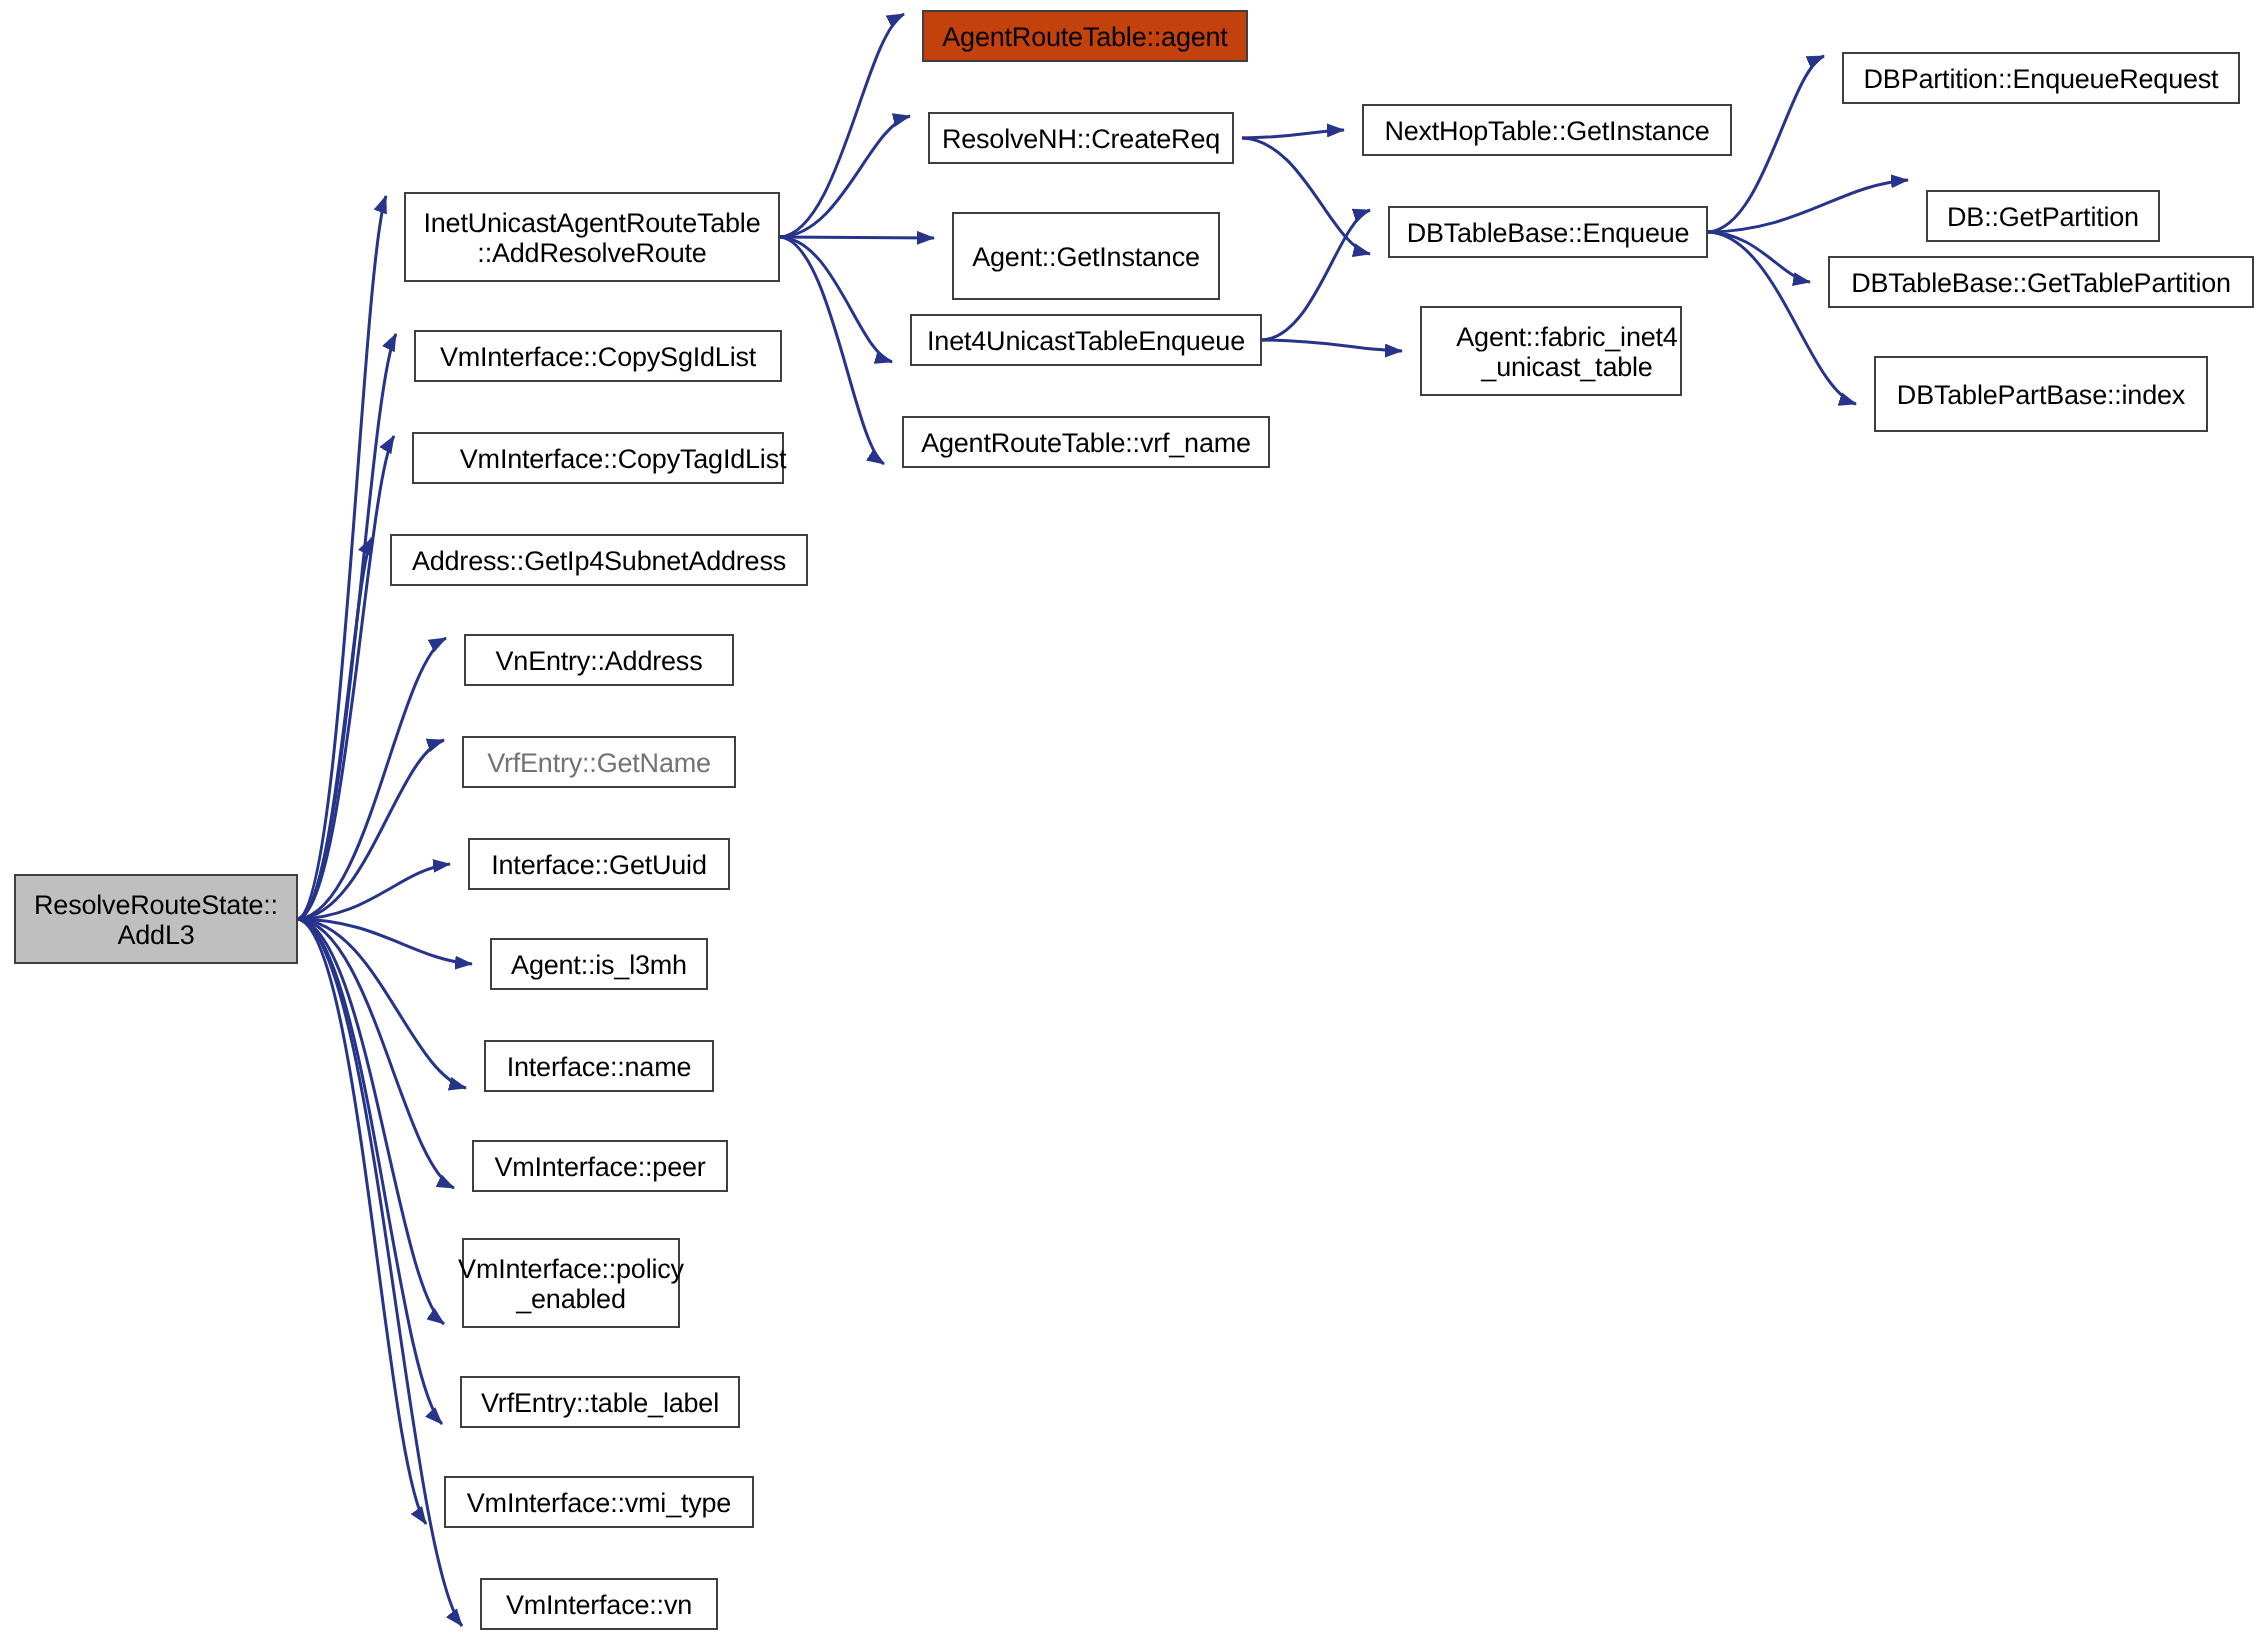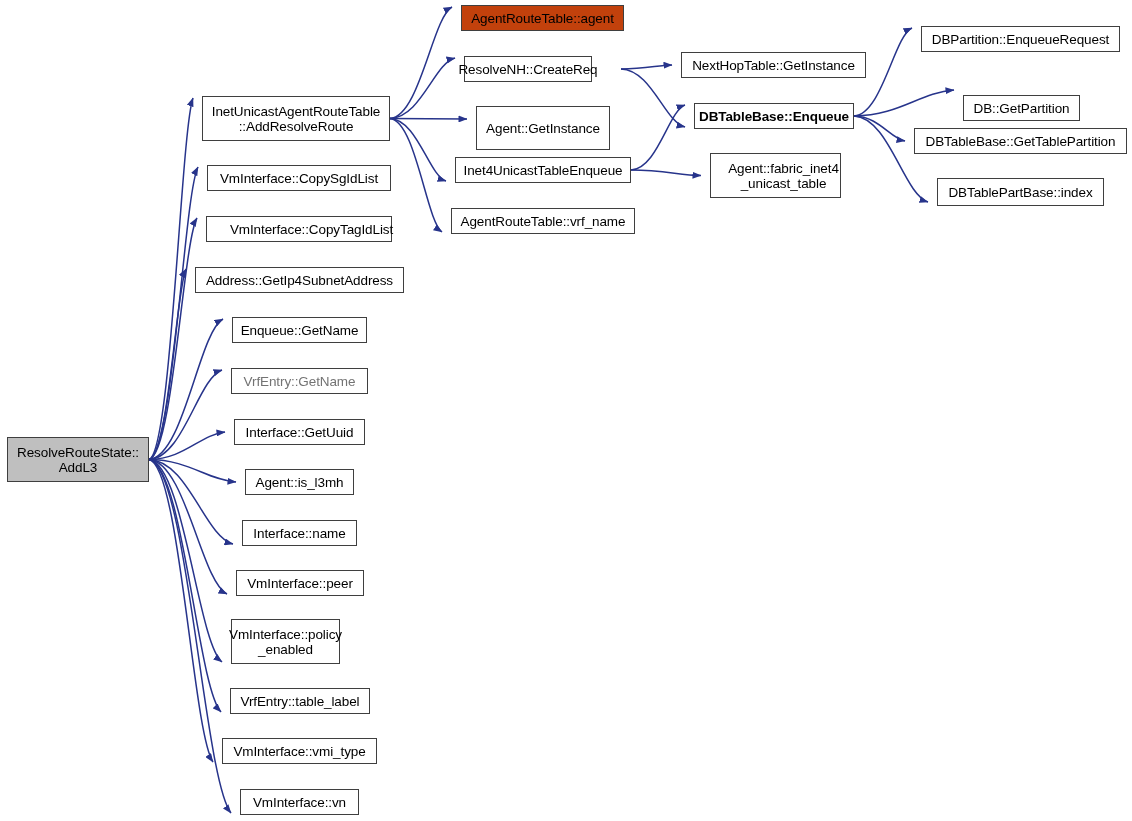--- a/index.html
+++ b/index.html
@@ -50,37 +50,37 @@
       <path d="M854,116 C879.2,116.5 890,138.5 905,141" fill="none" stroke="#27348b" stroke-width="1.5" marker-end="url(#ah)"></path>
       <path d="M854,116 C888.86,117.5 903.8,194.5 928,202" fill="none" stroke="#27348b" stroke-width="1.5" marker-end="url(#ah)"></path>
     </svg>
 <div class="node root" style="left: 7px; top: 437px; width: 142px; height: 45px; border-color: rgb(63, 63, 63); color: rgb(0, 0, 0); background: rgb(191, 191, 191);">ResolveRouteState::
 AddL3</div>
     <div class="node" style="left: 202px; top: 96px; width: 188px; height: 45px; border-color: rgb(63, 63, 63); color: rgb(0, 0, 0); background: rgb(255, 255, 255);">InetUnicastAgentRouteTable
 ::AddResolveRoute</div>
     <div class="node" style="left: 207px; top: 165px; width: 184px; height: 26px; border-color: rgb(63, 63, 63); color: rgb(0, 0, 0); background: rgb(255, 255, 255);">VmInterface::CopySgIdList</div>
     <div class="node" style="left: 206px; top: 216px; width: 186px; height: 26px; border-color: rgb(63, 63, 63); color: rgb(0, 0, 0); background: rgb(255, 255, 255); padding-left: 25px;">VmInterface::CopyTagIdList</div>
     <div class="node" style="left: 195px; top: 267px; width: 209px; height: 26px; border-color: rgb(63, 63, 63); color: rgb(0, 0, 0); background: rgb(255, 255, 255);">Address::GetIp4SubnetAddress</div>
-    <div class="node" style="left: 232px; top: 317px; width: 135px; height: 26px; border-color: rgb(63, 63, 63); color: rgb(0, 0, 0); background: rgb(255, 255, 255);">Enqueue::GetName</div>
+    <div class="node" style="left: 232px; top: 317px; width: 135px; height: 26px; border-color: rgb(63, 63, 63); color: rgb(0, 0, 0); background: rgb(255, 255, 255);">VnEntry::Address</div>
     <div class="node" style="left: 231px; top: 368px; width: 137px; height: 26px; border-color: rgb(63, 63, 63); color: #737373; background: rgb(255, 255, 255);">VrfEntry::GetName</div>
     <div class="node" style="left: 234px; top: 419px; width: 131px; height: 26px; border-color: rgb(63, 63, 63); color: rgb(0, 0, 0); background: rgb(255, 255, 255);">Interface::GetUuid</div>
     <div class="node" style="left: 245px; top: 469px; width: 109px; height: 26px; border-color: rgb(63, 63, 63); color: rgb(0, 0, 0); background: rgb(255, 255, 255);">Agent::is_l3mh</div>
     <div class="node" style="left: 242px; top: 520px; width: 115px; height: 26px; border-color: rgb(63, 63, 63); color: rgb(0, 0, 0); background: rgb(255, 255, 255);">Interface::name</div>
     <div class="node" style="left: 236px; top: 570px; width: 128px; height: 26px; border-color: rgb(63, 63, 63); color: rgb(0, 0, 0); background: rgb(255, 255, 255);">VmInterface::peer</div>
     <div class="node" style="left: 231px; top: 619px; width: 109px; height: 45px; border-color: rgb(63, 63, 63); color: rgb(0, 0, 0); background: rgb(255, 255, 255);">VmInterface::policy
 _enabled</div>
     <div class="node" style="left: 230px; top: 688px; width: 140px; height: 26px; border-color: rgb(63, 63, 63); color: rgb(0, 0, 0); background: rgb(255, 255, 255);">VrfEntry::table_label</div>
     <div class="node" style="left: 222px; top: 738px; width: 155px; height: 26px; border-color: rgb(63, 63, 63); color: rgb(0, 0, 0); background: rgb(255, 255, 255);">VmInterface::vmi_type</div>
     <div class="node" style="left: 240px; top: 789px; width: 119px; height: 26px; border-color: rgb(63, 63, 63); color: rgb(0, 0, 0); background: rgb(255, 255, 255);">VmInterface::vn</div>
     <div class="node" style="left: 461px; top: 5px; width: 163px; height: 26px; border-color: rgb(63, 63, 63); color: rgb(0, 0, 0); background: #c2410c;">AgentRouteTable::agent</div>
-    <div class="node" style="left: 464px; top: 56px; width: 128px; height: 26px; border-color: rgb(63, 63, 63); color: rgb(0, 0, 0); background: rgb(255, 255, 255);">ResolveNH::CreateReq</div>
+    <div class="node" style="left: 464px; top: 56px; width: 153px; height: 26px; border-color: rgb(63, 63, 63); color: rgb(0, 0, 0); background: rgb(255, 255, 255);">ResolveNH::CreateReq</div>
     <div class="node" style="left: 476px; top: 106px; width: 134px; height: 44px; border-color: rgb(63, 63, 63); color: rgb(0, 0, 0); background: rgb(255, 255, 255);">Agent::GetInstance</div>
     <div class="node" style="left: 455px; top: 157px; width: 176px; height: 26px; border-color: rgb(63, 63, 63); color: rgb(0, 0, 0); background: rgb(255, 255, 255);">Inet4UnicastTableEnqueue</div>
     <div class="node" style="left: 451px; top: 208px; width: 184px; height: 26px; border-color: rgb(63, 63, 63); color: rgb(0, 0, 0); background: rgb(255, 255, 255);">AgentRouteTable::vrf_name</div>
     <div class="node" style="left: 681px; top: 52px; width: 185px; height: 26px; border-color: rgb(63, 63, 63); color: rgb(0, 0, 0); background: rgb(255, 255, 255);">NextHopTable::GetInstance</div>
-    <div class="node" style="left: 694px; top: 103px; width: 160px; height: 26px; border-color: rgb(63, 63, 63); color: rgb(0, 0, 0); background: rgb(255, 255, 255); font-weight: bold;">DBTableBase::Enqueue</div>
+    <div class="node" style="left: 694px; top: 103px; width: 160px; height: 26px; border-color: rgb(63, 63, 63); color: rgb(0, 0, 0); background: rgb(255, 255, 255);">DBTableBase::Enqueue</div>
     <div class="node" style="left: 710px; top: 153px; width: 131px; height: 45px; border-color: rgb(63, 63, 63); color: rgb(0, 0, 0); background: rgb(255, 255, 255); padding-left: 16px;">Agent::fabric_inet4
 _unicast_table</div>
     <div class="node" style="left: 921px; top: 26px; width: 199px; height: 26px; border-color: rgb(63, 63, 63); color: rgb(0, 0, 0); background: rgb(255, 255, 255);">DBPartition::EnqueueRequest</div>
     <div class="node" style="left: 963px; top: 77px; width: 117px; height: 26px; border-color: rgb(63, 63, 63); color: rgb(0, 0, 0); background: rgb(255, 255, 255); margin-top: 18px;">DB::GetPartition</div>
     <div class="node" style="left: 914px; top: 128px; width: 213px; height: 26px; border-color: rgb(63, 63, 63); color: rgb(0, 0, 0); background: rgb(255, 255, 255);">DBTableBase::GetTablePartition</div>
-    <div class="node" style="left: 937px; top: 178px; width: 167px; height: 28px; border-color: rgb(63, 63, 63); color: rgb(0, 0, 0); background: rgb(255, 255, 255);">DBTablePartBase::index</div>
+    <div class="node" style="left: 937px; top: 178px; width: 167px; height: 38px; border-color: rgb(63, 63, 63); color: rgb(0, 0, 0); background: rgb(255, 255, 255);">DBTablePartBase::index</div>
   </div>
 
 </body></html>

